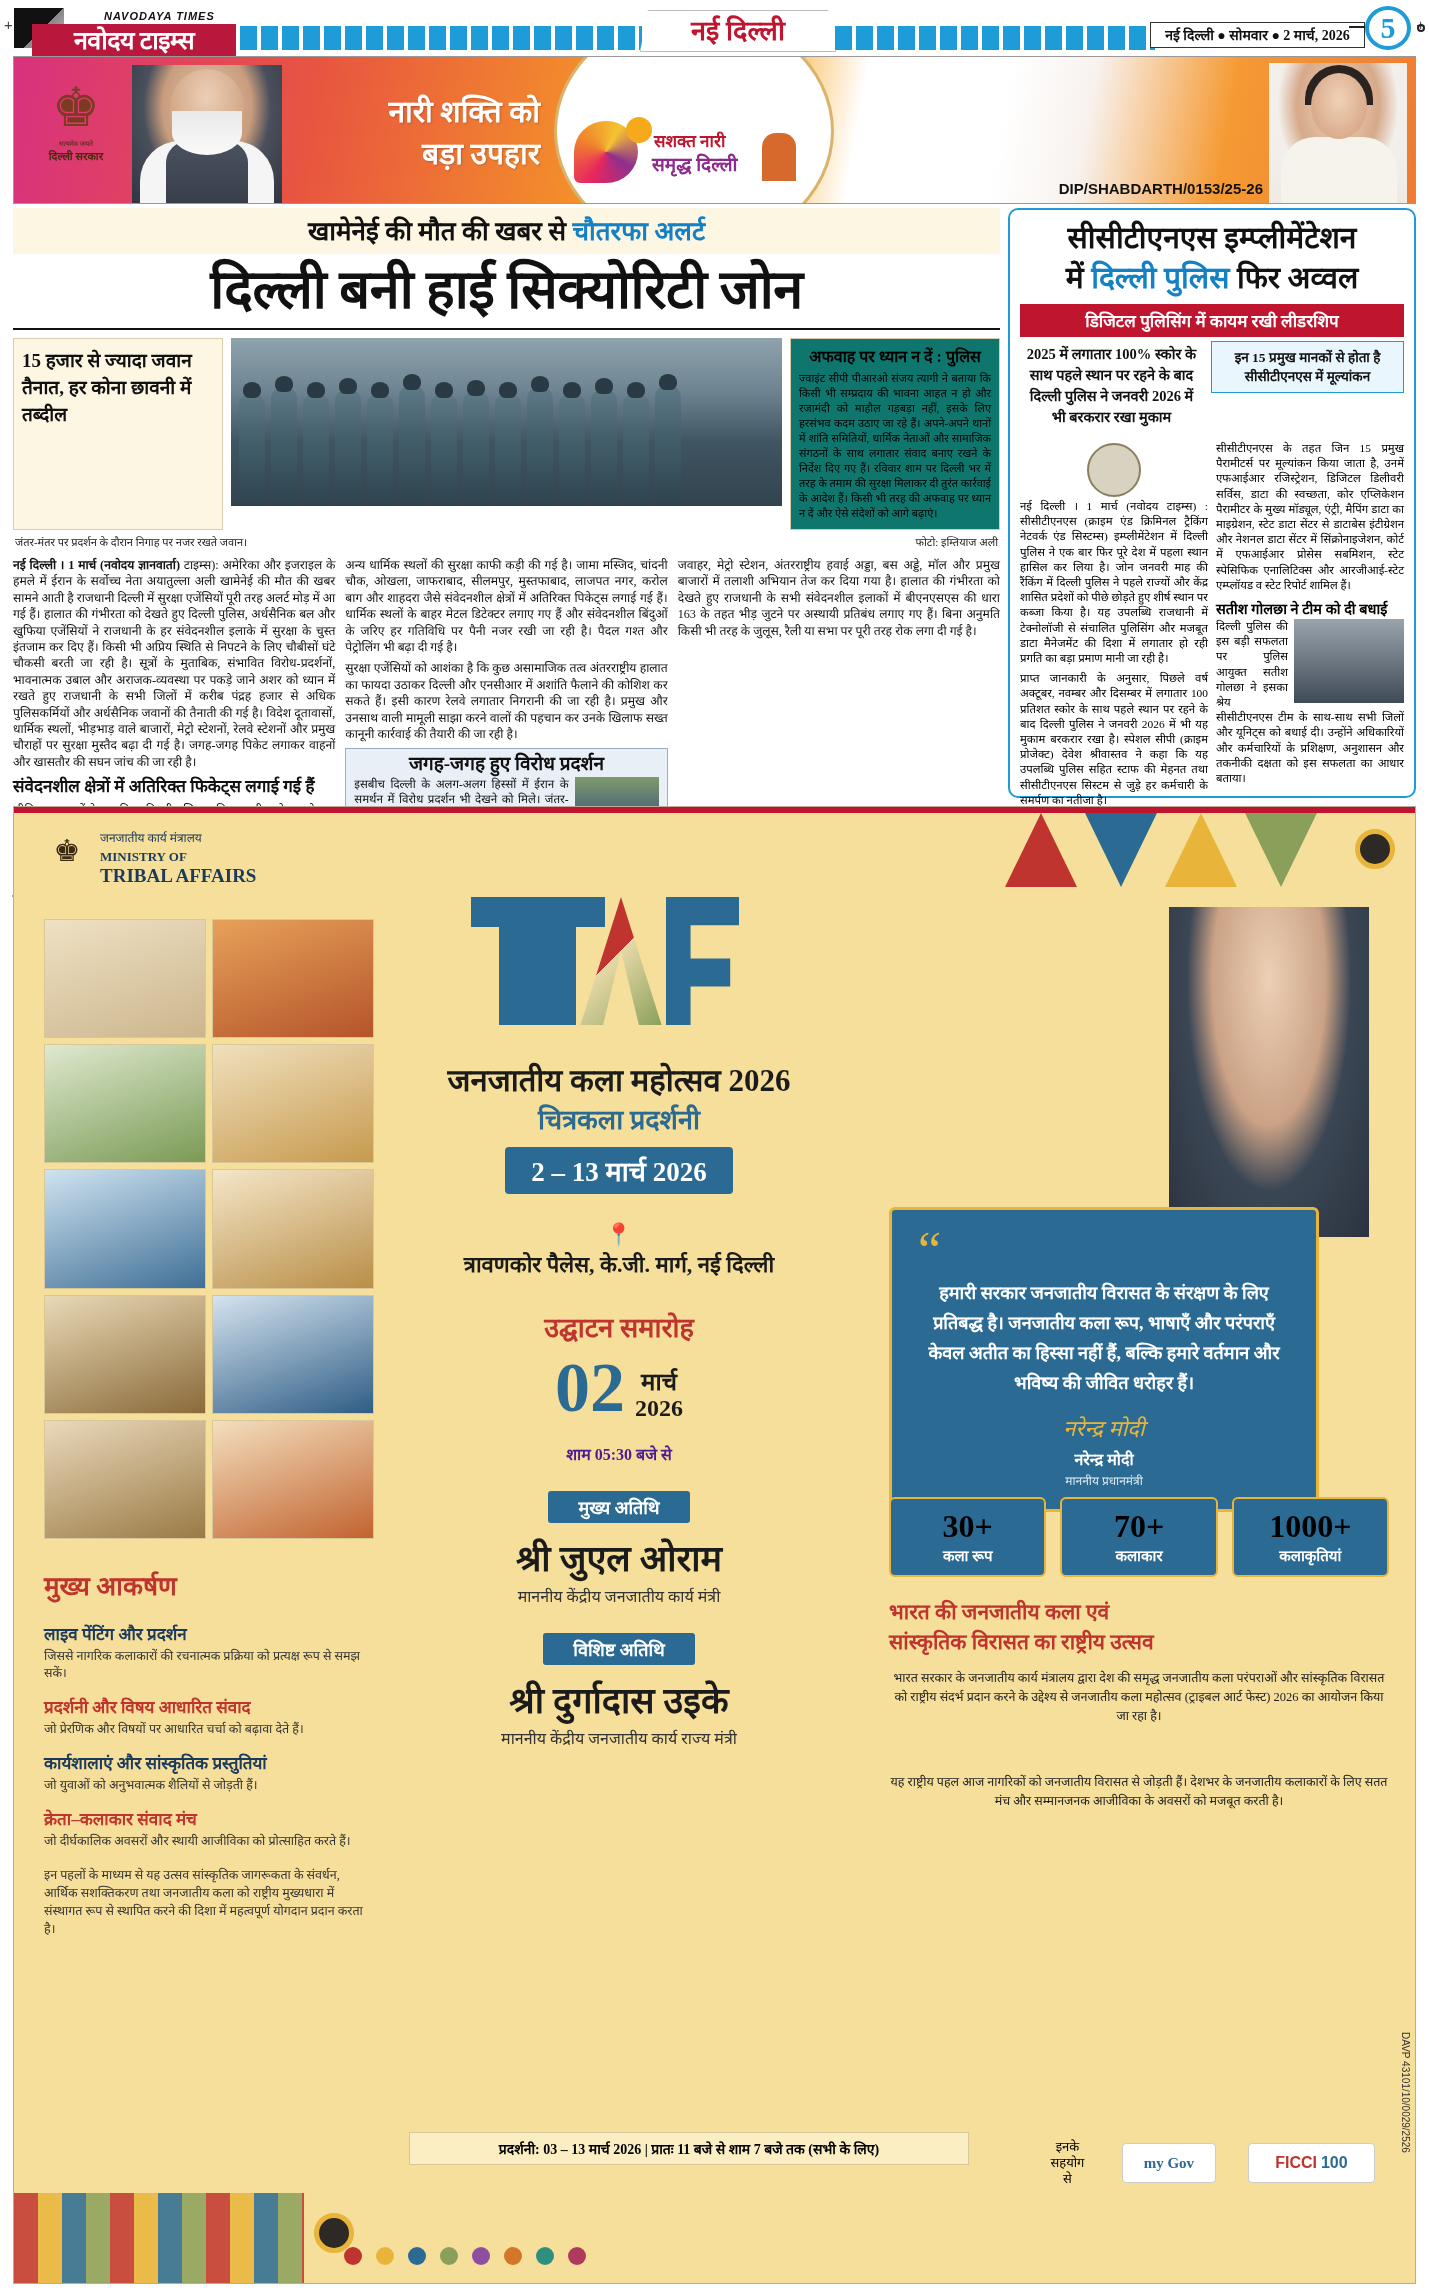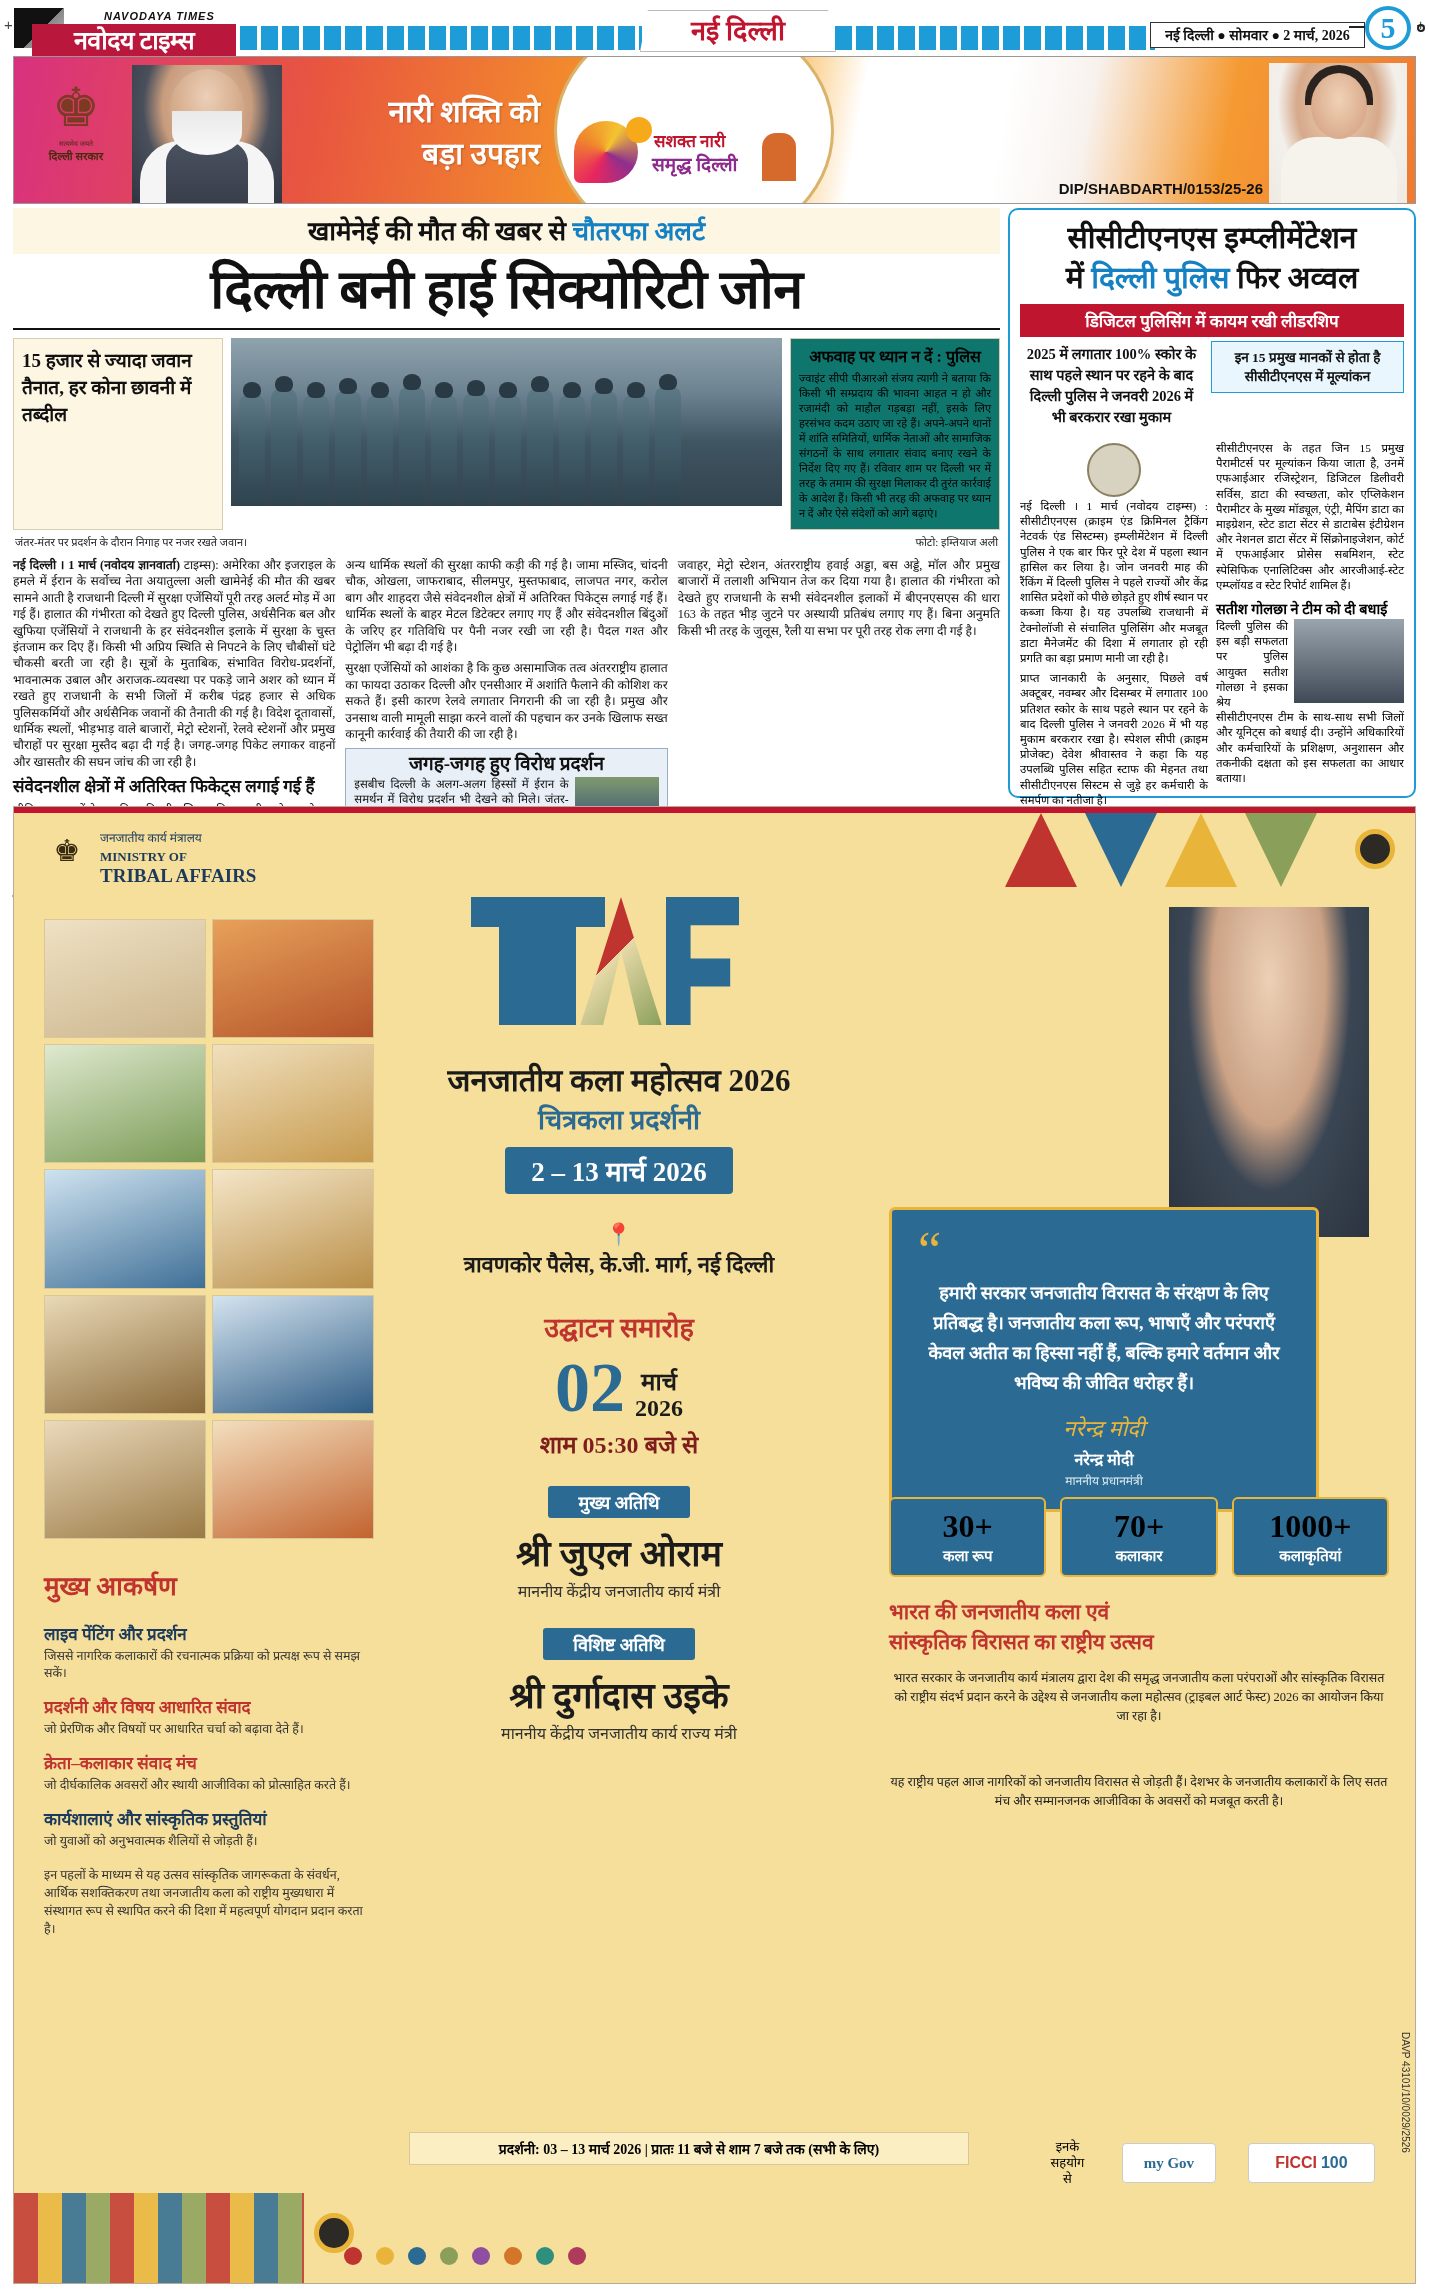--- a/index.html
+++ b/index.html
@@ -208,22 +208,22 @@
       font-weight:bold; font-size:27px; padding:5px 26px; border-radius:4px; margin-top:8px; }
   .taf-venue { font-family:"Liberation Serif", serif; font-weight:bold; font-size:22px;
       color:#1b1b1b; margin-top:26px; line-height:30px; }
   .pin { color:#c0342f; font-size:22px; }
   .taf-inaug { font-family:"Liberation Serif", serif; font-weight:bold; font-size:27px;
       color:#c0342f; margin-top:28px; }
   .taf-bigdate { font-family:"Liberation Serif", serif; font-weight:bold; font-size:70px;
       color:#2a6a93; line-height:74px; margin-top:6px; }
   .taf-bigdate span.sm { font-size:24px; color:#1b1b1b; display:inline-block;
       vertical-align:middle; line-height:26px; margin-left:10px; }
-  .taf-time { font-family:"Liberation Serif", serif; font-weight:bold; font-size:24px;
-      color:#7f1d1d; margin-top:2px; }
+  .taf-time { font-family:"Liberation Serif", serif; font-weight:bold; font-size:16px;
+      color:#4c1d95; margin-top:18px; }
   .guest-label { display:inline-block; background:#2a6a93; color:#fff; font-family:"Liberation Serif", serif;
       font-weight:bold; font-size:18px; padding:4px 30px; margin-top:26px; border-radius:3px; }
   .guest-name { font-family:"Liberation Serif", serif; font-weight:bold; font-size:36px;
       color:#1b1b1b; margin-top:10px; }
   .guest-desig { font-family:"Liberation Serif", serif; font-size:16px; color:#333; margin-top:3px; }
 
   .taf-right { position:absolute; right:26px; top:100px; width:500px; }
   .pm-panel { position:relative; width:500px; height:560px; }
   .pm-img2 { position:absolute; right:20px; top:0; width:200px; height:330px;
       background: radial-gradient(ellipse at 50% 22%, #ecd0b6 0%, #cba285 40%, #3b4654 58%, #2b333f 100%); }
@@ -557,26 +557,26 @@
       <div class="attr-title">मुख्य आकर्षण</div>
       <div class="attr-item">
         <div class="t">लाइव पेंटिंग और प्रदर्शन</div>
         <div class="d">जिससे नागरिक कलाकारों की रचनात्मक प्रक्रिया को प्रत्यक्ष रूप से समझ सकें।</div>
       </div>
       <div class="attr-item">
         <div class="t" style="color:#c0342f;">प्रदर्शनी और विषय आधारित संवाद</div>
         <div class="d">जो प्रेरणिक और विषयों पर आधारित चर्चा को बढ़ावा देते हैं।</div>
       </div>
       <div class="attr-item">
+        <div class="t">कार्यशालाएं और सांस्कृतिक प्रस्तुतियां</div>
+        <div class="d">जो युवाओं को अनुभवात्मक शैलियों से जोड़ती हैं।</div>
+      </div>
+      <div class="attr-item">
         <div class="t" style="color:#c0342f;">क्रेता–कलाकार संवाद मंच</div>
         <div class="d">जो दीर्घकालिक अवसरों और स्थायी आजीविका को प्रोत्साहित करते हैं।</div>
-      </div>
-      <div class="attr-item">
-        <div class="t">कार्यशालाएं और सांस्कृतिक प्रस्तुतियां</div>
-        <div class="d">जो युवाओं को अनुभवात्मक शैलियों से जोड़ती हैं।</div>
       </div>
       <div class="attr-foot">इन पहलों के माध्यम से यह उत्सव सांस्कृतिक जागरूकता के संवर्धन, आर्थिक सशक्तिकरण तथा जनजातीय कला को राष्ट्रीय मुख्यधारा में संस्थागत रूप से स्थापित करने की दिशा में महत्वपूर्ण योगदान प्रदान करता है।</div>
     </div>
 
     <div class="exhibit-bar">प्रदर्शनी: 03 – 13 मार्च 2026 | प्रातः 11 बजे से शाम 7 बजे तक (सभी के लिए)</div>
 
     <div class="partners">
       <div class="partner-label">
         <span>इनके</span><br>
         <span>सहयोग से</span>

